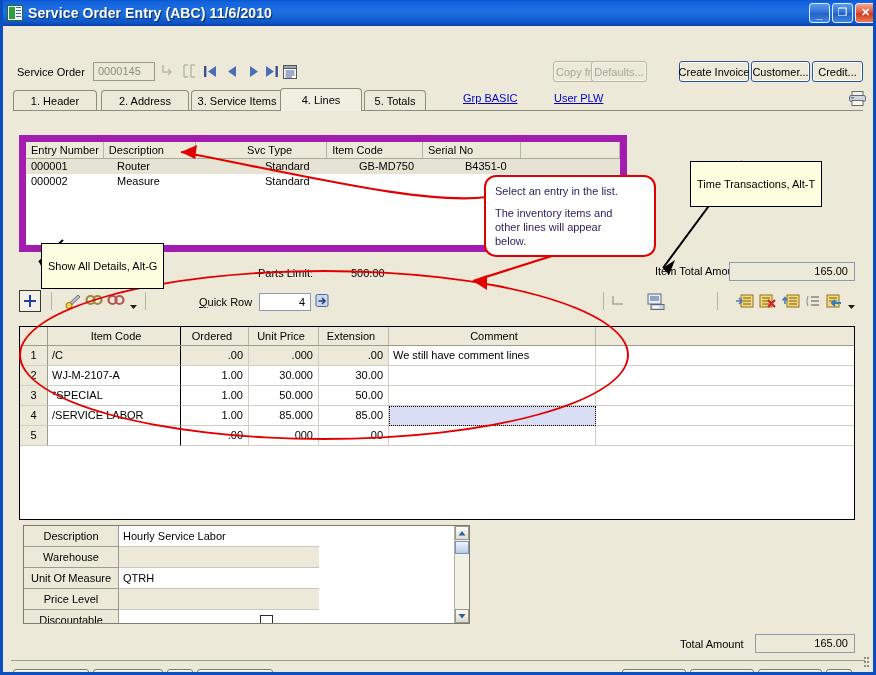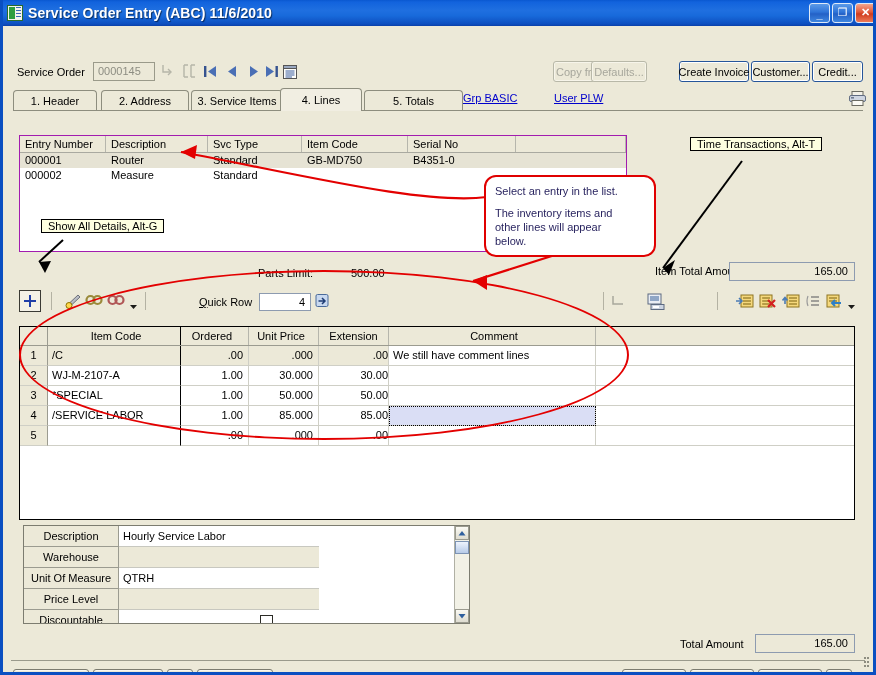--- a/index.html
+++ b/index.html
@@ -167,21 +167,21 @@
     color: #0000cc; text-decoration: underline; font-size: 11px;
     white-space: nowrap;
   }
   .printer-ico { position: absolute; left: 845px; top: 64px; }
 
   
   .svcgrid {
     position: absolute; left: 16px; top: 109px;
     width: 608px; height: 117px;
     background: #fff;
-    border: 1px solid #a21caf;
+    border: 7px solid #a21caf;
     box-sizing: border-box;
   }
   .svchead {
     display: flex; height: 17px;
     background: #ece9d8;
     border-bottom: 1px solid #a9a9a0;
     box-sizing: border-box;
   }
   .svchead div {
     font-size: 11px; line-height: 16px;
@@ -191,21 +191,21 @@
     white-space: nowrap; overflow: hidden;
   }
   .svcrow { display: flex; height: 15px; }
   .svcrow.sel { background: #e6e3d4; }
   .svcrow div {
     font-size: 11px; line-height: 15px;
     padding-left: 5px;
     box-sizing: border-box;
     white-space: nowrap; overflow: hidden;
   }
-  .c0 { width: 86px; } .c1 { width: 102px; } .c2 { width: 94px; }
+  .c0 { width: 86px; } .c1 { width: 102px; } .c2 { width: 94px; margin-left: 46px; }
   .c3 { width: 106px; } .c4 { width: 108px; } .c5 { width: 110px; }
 
   .parts-label { position: absolute; left: 255px; top: 241px; font-size: 11px; }
   .parts-val { position: absolute; left: 348px; top: 241px; font-size: 11px; }
   .itm-total-label { position: absolute; left: 652px; top: 239px; font-size: 11px; }
   .itm-total-box {
     position: absolute; left: 726px; top: 236px;
     width: 126px; height: 19px;
     background: #ece9d8;
     border: 1px solid #8d9bb0;
@@ -263,21 +263,21 @@
     font-size: 11px; line-height: 19px;
     box-sizing: border-box;
     border-right: 1px solid #cfcfc6;
     border-bottom: 1px solid #cfcfc6;
     white-space: nowrap; overflow: hidden;
   }
   .g-num { width: 28px; text-align: center; background: #ece9d8; border-right: 1px solid #9b9b90 !important; }
   .g-item { width: 133px; padding-left: 4px; border-right: 1px solid #000 !important; }
   .g-ord { width: 68px; text-align: right; padding-right: 5px; }
   .g-up  { width: 70px; text-align: right; padding-right: 5px; }
-  .g-ext { width: 70px; text-align: right; }
+  .g-ext { width: 70px; text-align: right; padding-right: 5px; }
   .g-com { width: 207px; padding-left: 4px; }
   .g-tail { width: 258px; }
   .mg-row.shaded > div:not(.g-num) { background: #ece9d8; }
   .cell-sel {
     background: #dadef5 !important;
     outline: 1px dotted #000;
     outline-offset: -1px;
   }
   .mg-filler { height: 76px; background: #fff; }
 
@@ -382,24 +382,25 @@
     padding: 7px 9px;
     box-sizing: border-box;
     line-height: 14px;
     z-index: 40;
   }
   .tipbox {
     position: absolute;
     background: #feffe1;
     border: 1px solid #000;
     font-size: 11px;
-    padding: 0 6px;
+    padding: 16px 6px;
     box-sizing: border-box;
     white-space: nowrap;
     z-index: 40;
+    margin-top: 24px;
   }
   .anno-svg {
     position: absolute; left: 0; top: 0;
     width: 876px; height: 675px;
     pointer-events: none;
     z-index: 35;
   }
   .ellipse {
     position: absolute;
     border: 2px solid #e30000;
@@ -504,21 +505,21 @@
         </div>
       <div class="tab" style="left:88px; width:88px">
           <span>2. Address</span>
         </div>
       <div class="tab" style="left:178px; width:92px">
           <span>3. Service Items</span>
         </div>
       <div class="tab active" style="left:267px; width:82px">
           <span>4. Lines</span>
         </div>
-      <div class="tab" style="left:351px; width:99px">
+      <div class="tab" style="left:351px; width:62px">
           <span>5. Totals</span>
         </div>
     </div>
     <div class="tabline"></div>
 
     <div class="hdrlink" style="left:460px">Grp BASIC</div>
     <div class="hdrlink" style="left:551px">User PLW</div>
 
     <div class="printer-ico">
       <svg width="19" height="17" viewBox="0 0 19 17">

